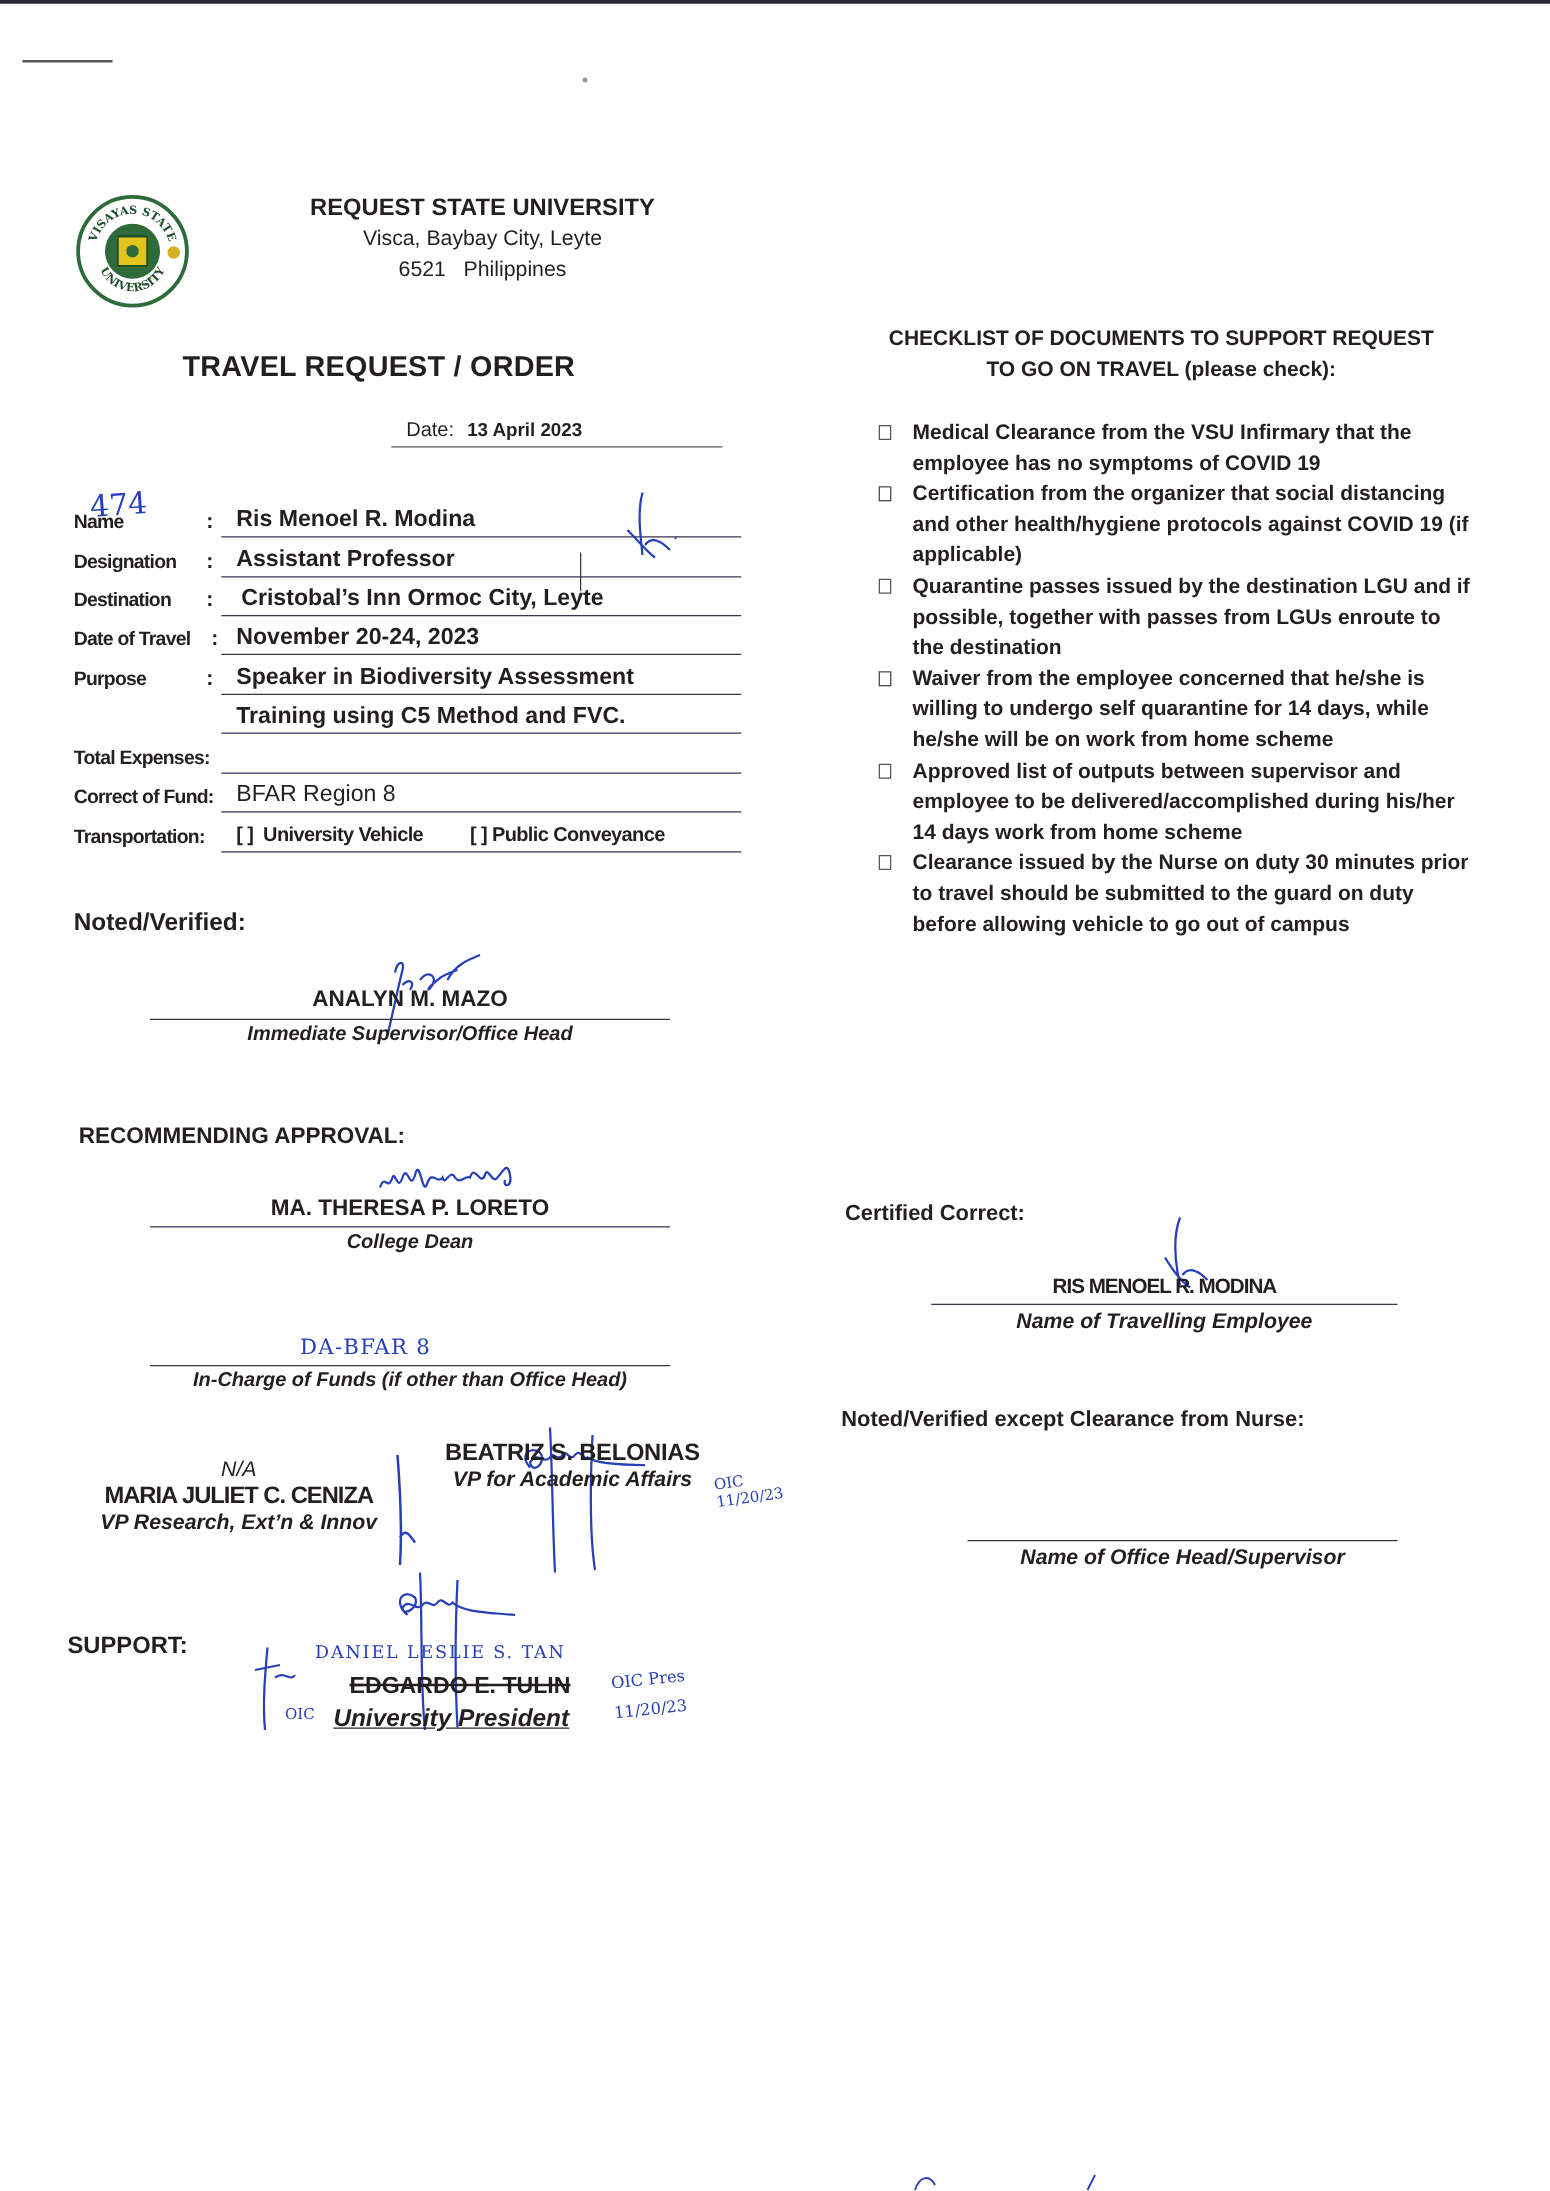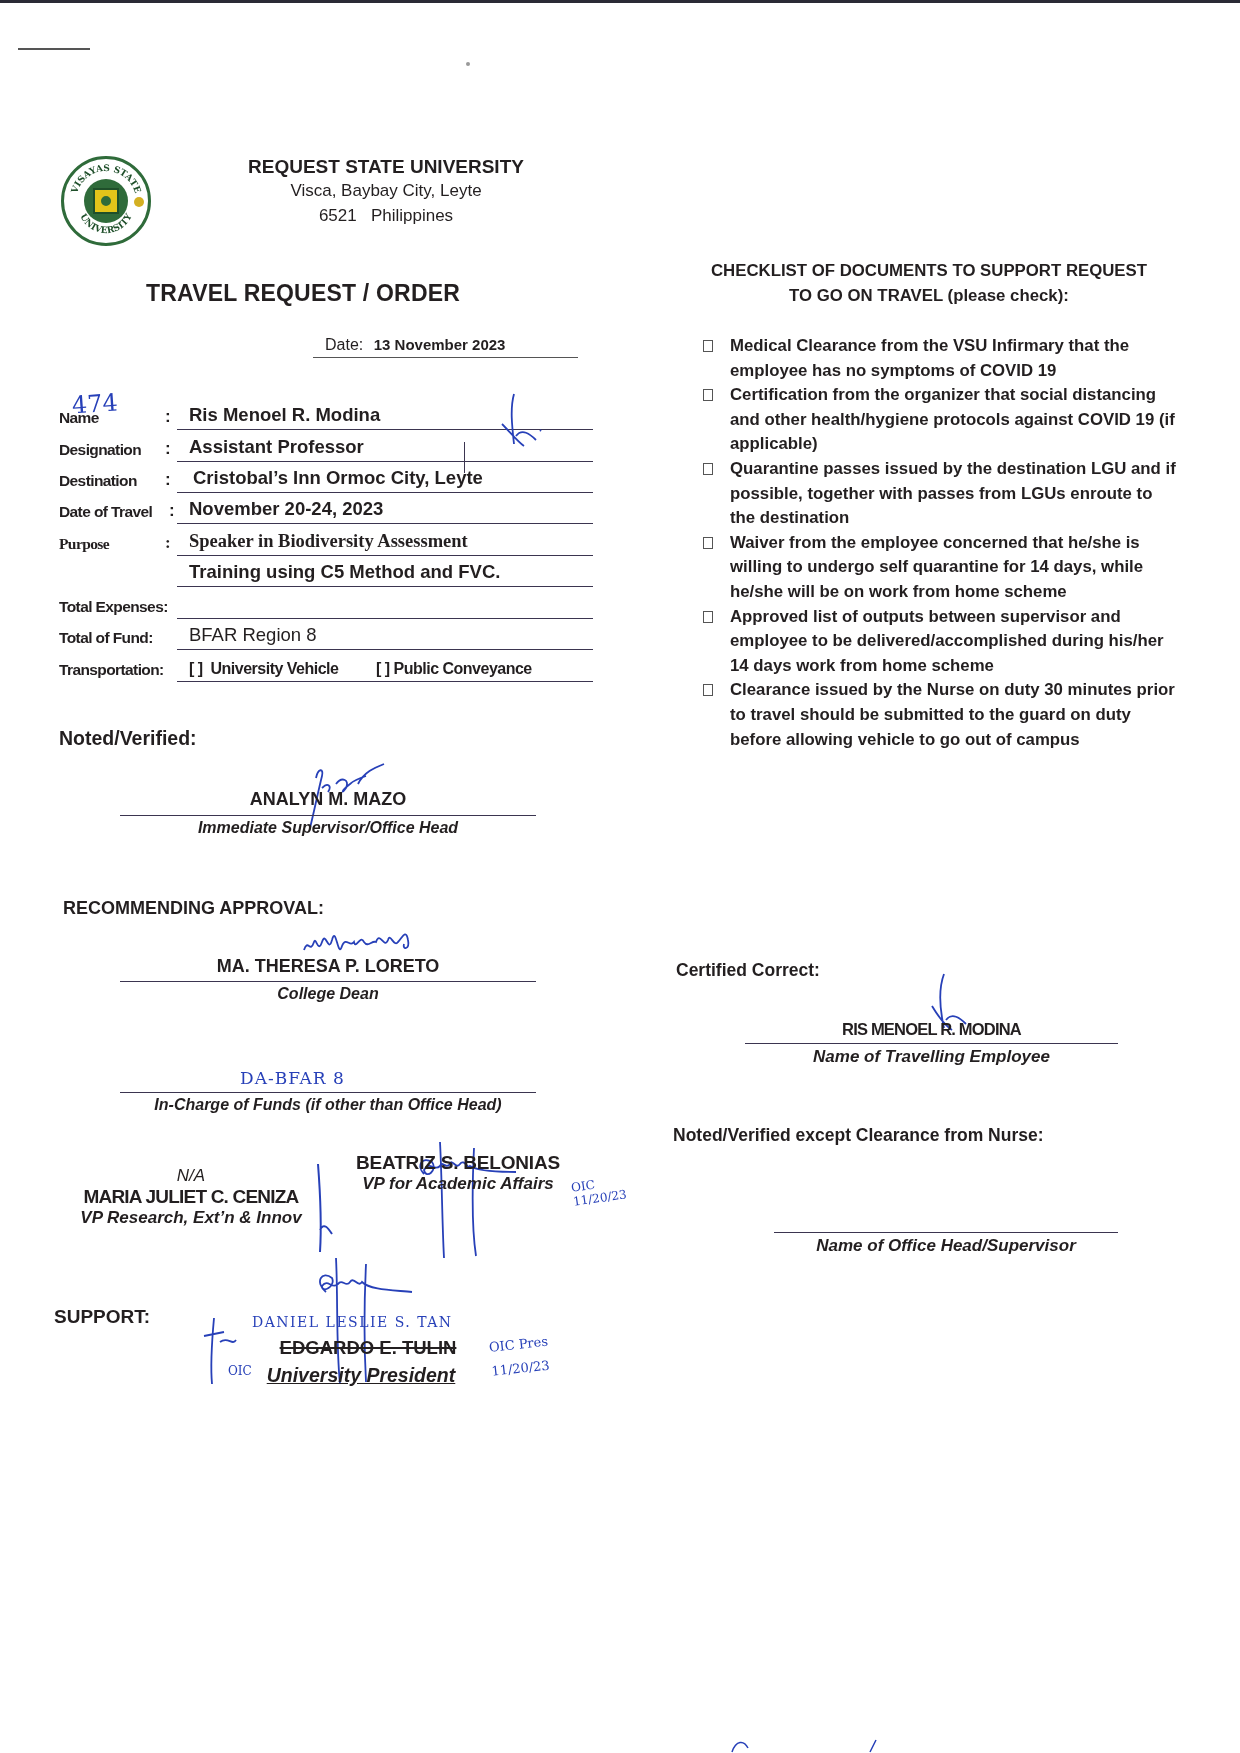--- a/index.html
+++ b/index.html
@@ -86,21 +86,21 @@
 </div>
 
 <div class="univ univ-name">REQUEST STATE UNIVERSITY</div>
 <div class="univ univ-addr1">Visca, Baybay City, Leyte</div>
 <div class="univ univ-addr2" style="white-space:pre;">6521   Philippines</div>
 
 <div class="doc-title">TRAVEL REQUEST / ORDER</div>
 
 <div class="date-row">
   <span>Date:</span>
-  <span class="val">13 November 2023</span>
+  <span class="val">13 April 2023</span>
 </div>
 
 <div class="handnum">474</div>
 
 <div class="frow" style="top:402px;">
   <span class="lbl">Name</span>
   <span class="colon">:</span>
   <span class="line"></span>
   <span class="val">Ris Menoel R. Modina</span>
 </div>
@@ -123,39 +123,39 @@
   <span class="val" style="left:134px;">Cristobal’s Inn Ormoc City, Leyte</span>
 </div>
 
 <div class="frow" style="top:496px;">
   <span class="lbl">Date of Travel</span>
   <span class="colon" style="left:110px;">:</span>
   <span class="line"></span>
   <span class="val">November 20-24, 2023</span>
 </div>
 
-<div class="frow" style="top:528px;font-family:Liberation Serif, serif;">
+<div class="frow" style="top:528px;">
   <span class="lbl">Purpose</span>
   <span class="colon">:</span>
   <span class="line"></span>
   <span class="val">Speaker in Biodiversity Assessment</span>
 </div>
 <div class="frow" style="top:559px;">
   <span class="line"></span>
   <span class="val">Training using C5 Method and FVC.</span>
 </div>
 
 <div class="frow" style="top:591px;">
   <span class="lbl">Total Expenses:</span>
   <span class="line"></span>
   <span class="val"></span>
 </div>
 
 <div class="frow" style="top:622px;">
-  <span class="lbl">Total of Fund:</span>
+  <span class="lbl">Correct of Fund:</span>
   <span class="line"></span>
   <span class="val reg">BFAR Region 8</span>
 </div>
 
 <div class="frow" style="top:654px;">
   <span class="lbl">Transportation:</span>
   <span class="line"></span>
   <span class="val tr" style="white-space:pre;">[ ]  University Vehicle</span>
   <span class="val tr" style="left:317px;white-space:pre;">[ ] Public Conveyance</span>
 </div>

